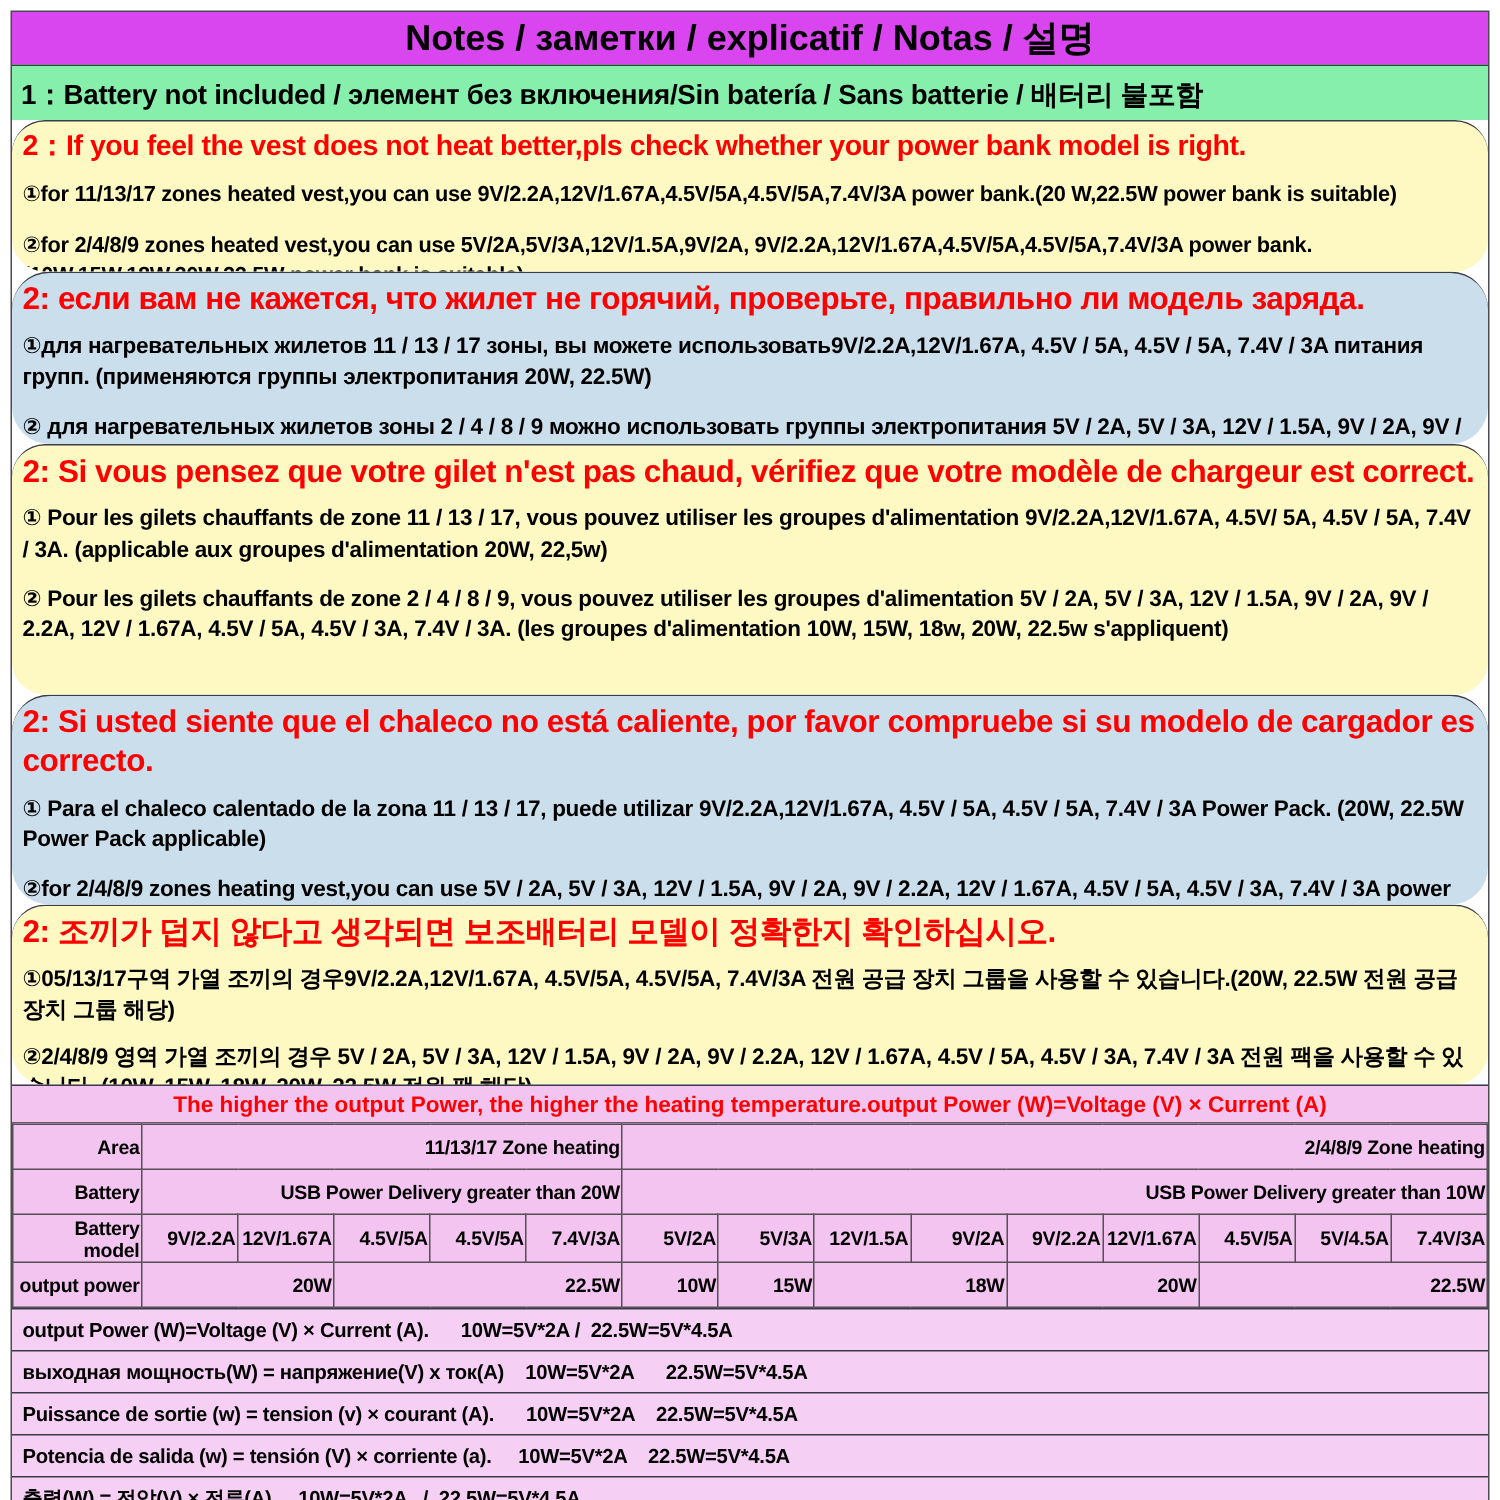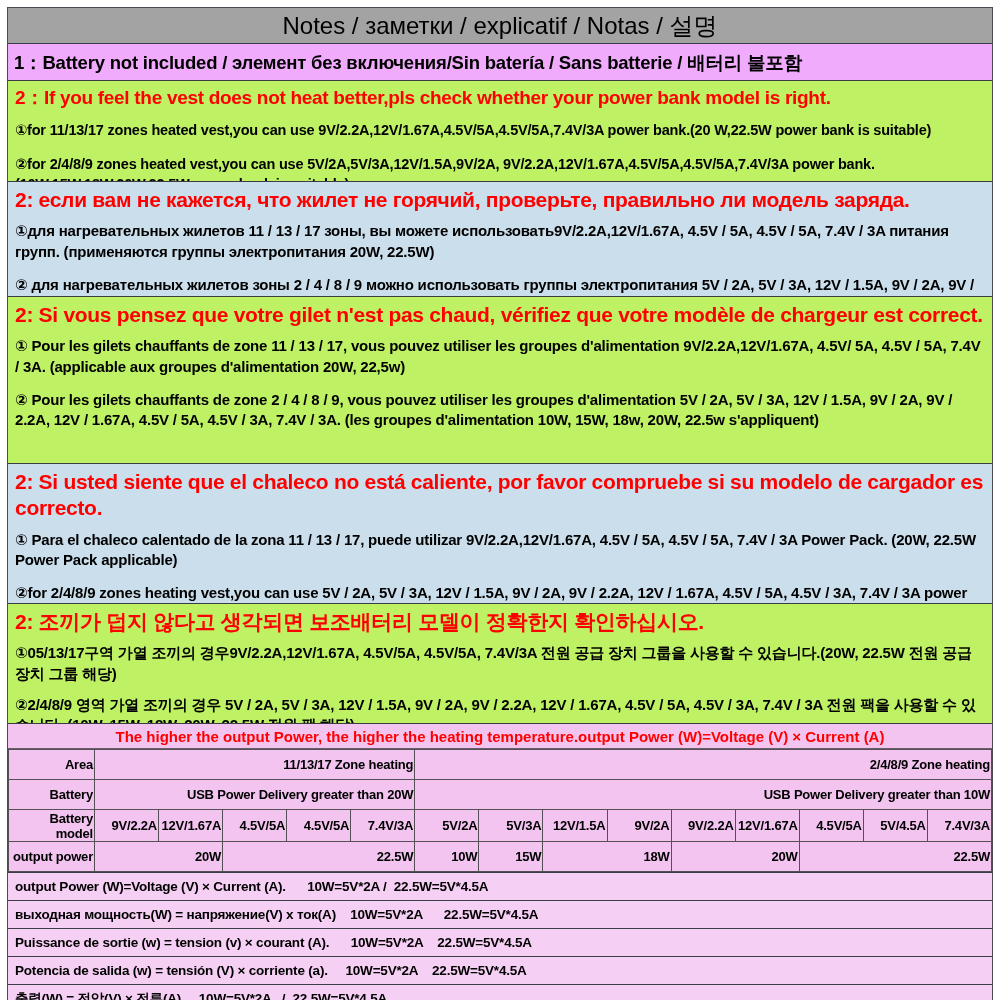--- a/index.html
+++ b/index.html
@@ -7,33 +7,33 @@
   body { font-family: "Liberation Sans", "DejaVu Sans", sans-serif; }
   .sheet {
     position: absolute; left: 7px; top: 7px; width: 986px;
     border: 1px solid #4a4a52; background: #ffffff;
   }
   .band { overflow: hidden; }
   .band + .band { border-top: 1px solid #3c3c46; }
 
   
   .title-band {
-    background: #a3a3a3; height: 35px; line-height: 35px;
-    text-align: center; color: #000; font-weight: normal; font-size: 24px;
+    background: #d946ef; height: 35px; line-height: 35px;
+    text-align: center; color: #000; font-weight: bold; font-size: 24px;
   }
   .note1-band {
-    background: #f0abfc; height: 37px; line-height: 37px;
+    background: #86efac; height: 37px; line-height: 37px;
     padding-left: 6px; color: #000; font-weight: bold; font-size: 18.5px;
     letter-spacing: -0.2px;
   }
 
   
   .section { padding: 3px 7px 0 7px; }
-  .sec-yellow { background: #bef264; }
-  .sec-blue   { background: #cbdeec; }
+  .sec-yellow { background: #fef9c3; border-radius: 22px; }
+  .sec-blue   { background: #cbdeec; border-radius: 25px; }
   .sec-en { height: 101px; }
   .sec-ru { height: 115px; }
   .sec-fr { height: 167px; }
   .sec-es { height: 140px; }
   .sec-kr { height: 120px; }
   .sec-heading {
     color: #ff0000; font-weight: bold; letter-spacing: -0.3px;
     font-size: 21px; line-height: 1.25; margin: 2px 0 8px 0;
     white-space: pre-wrap;
   }

